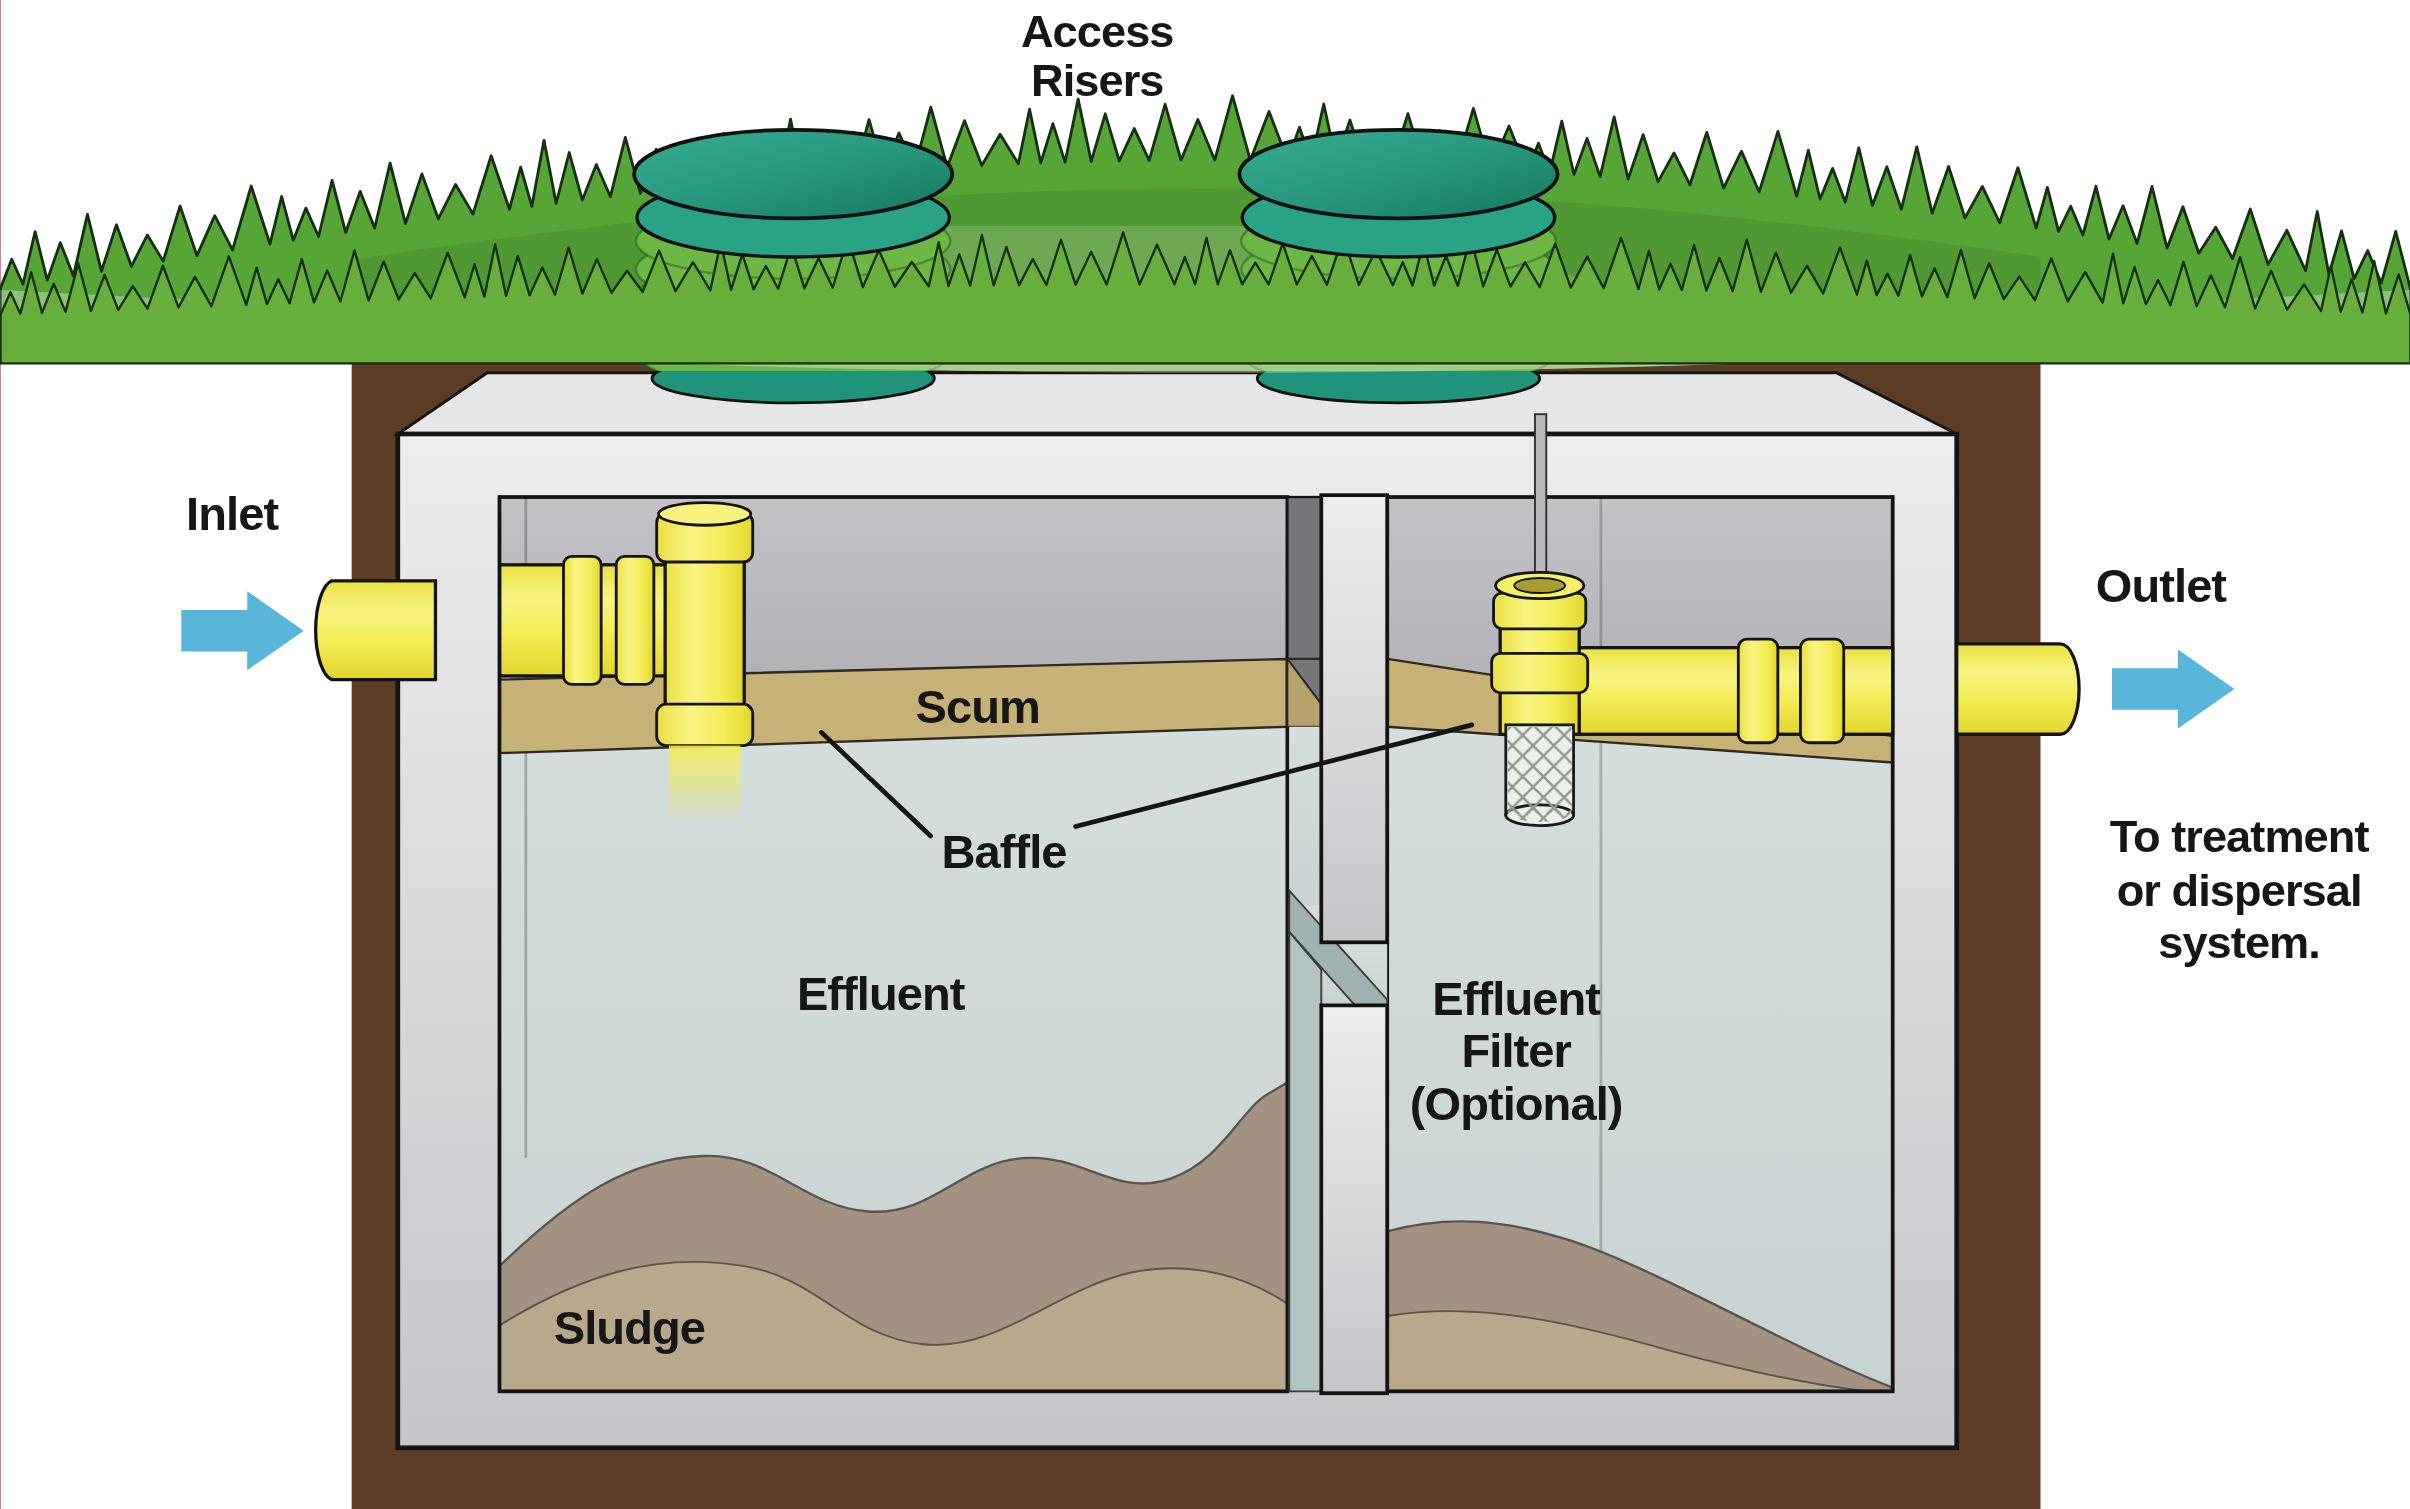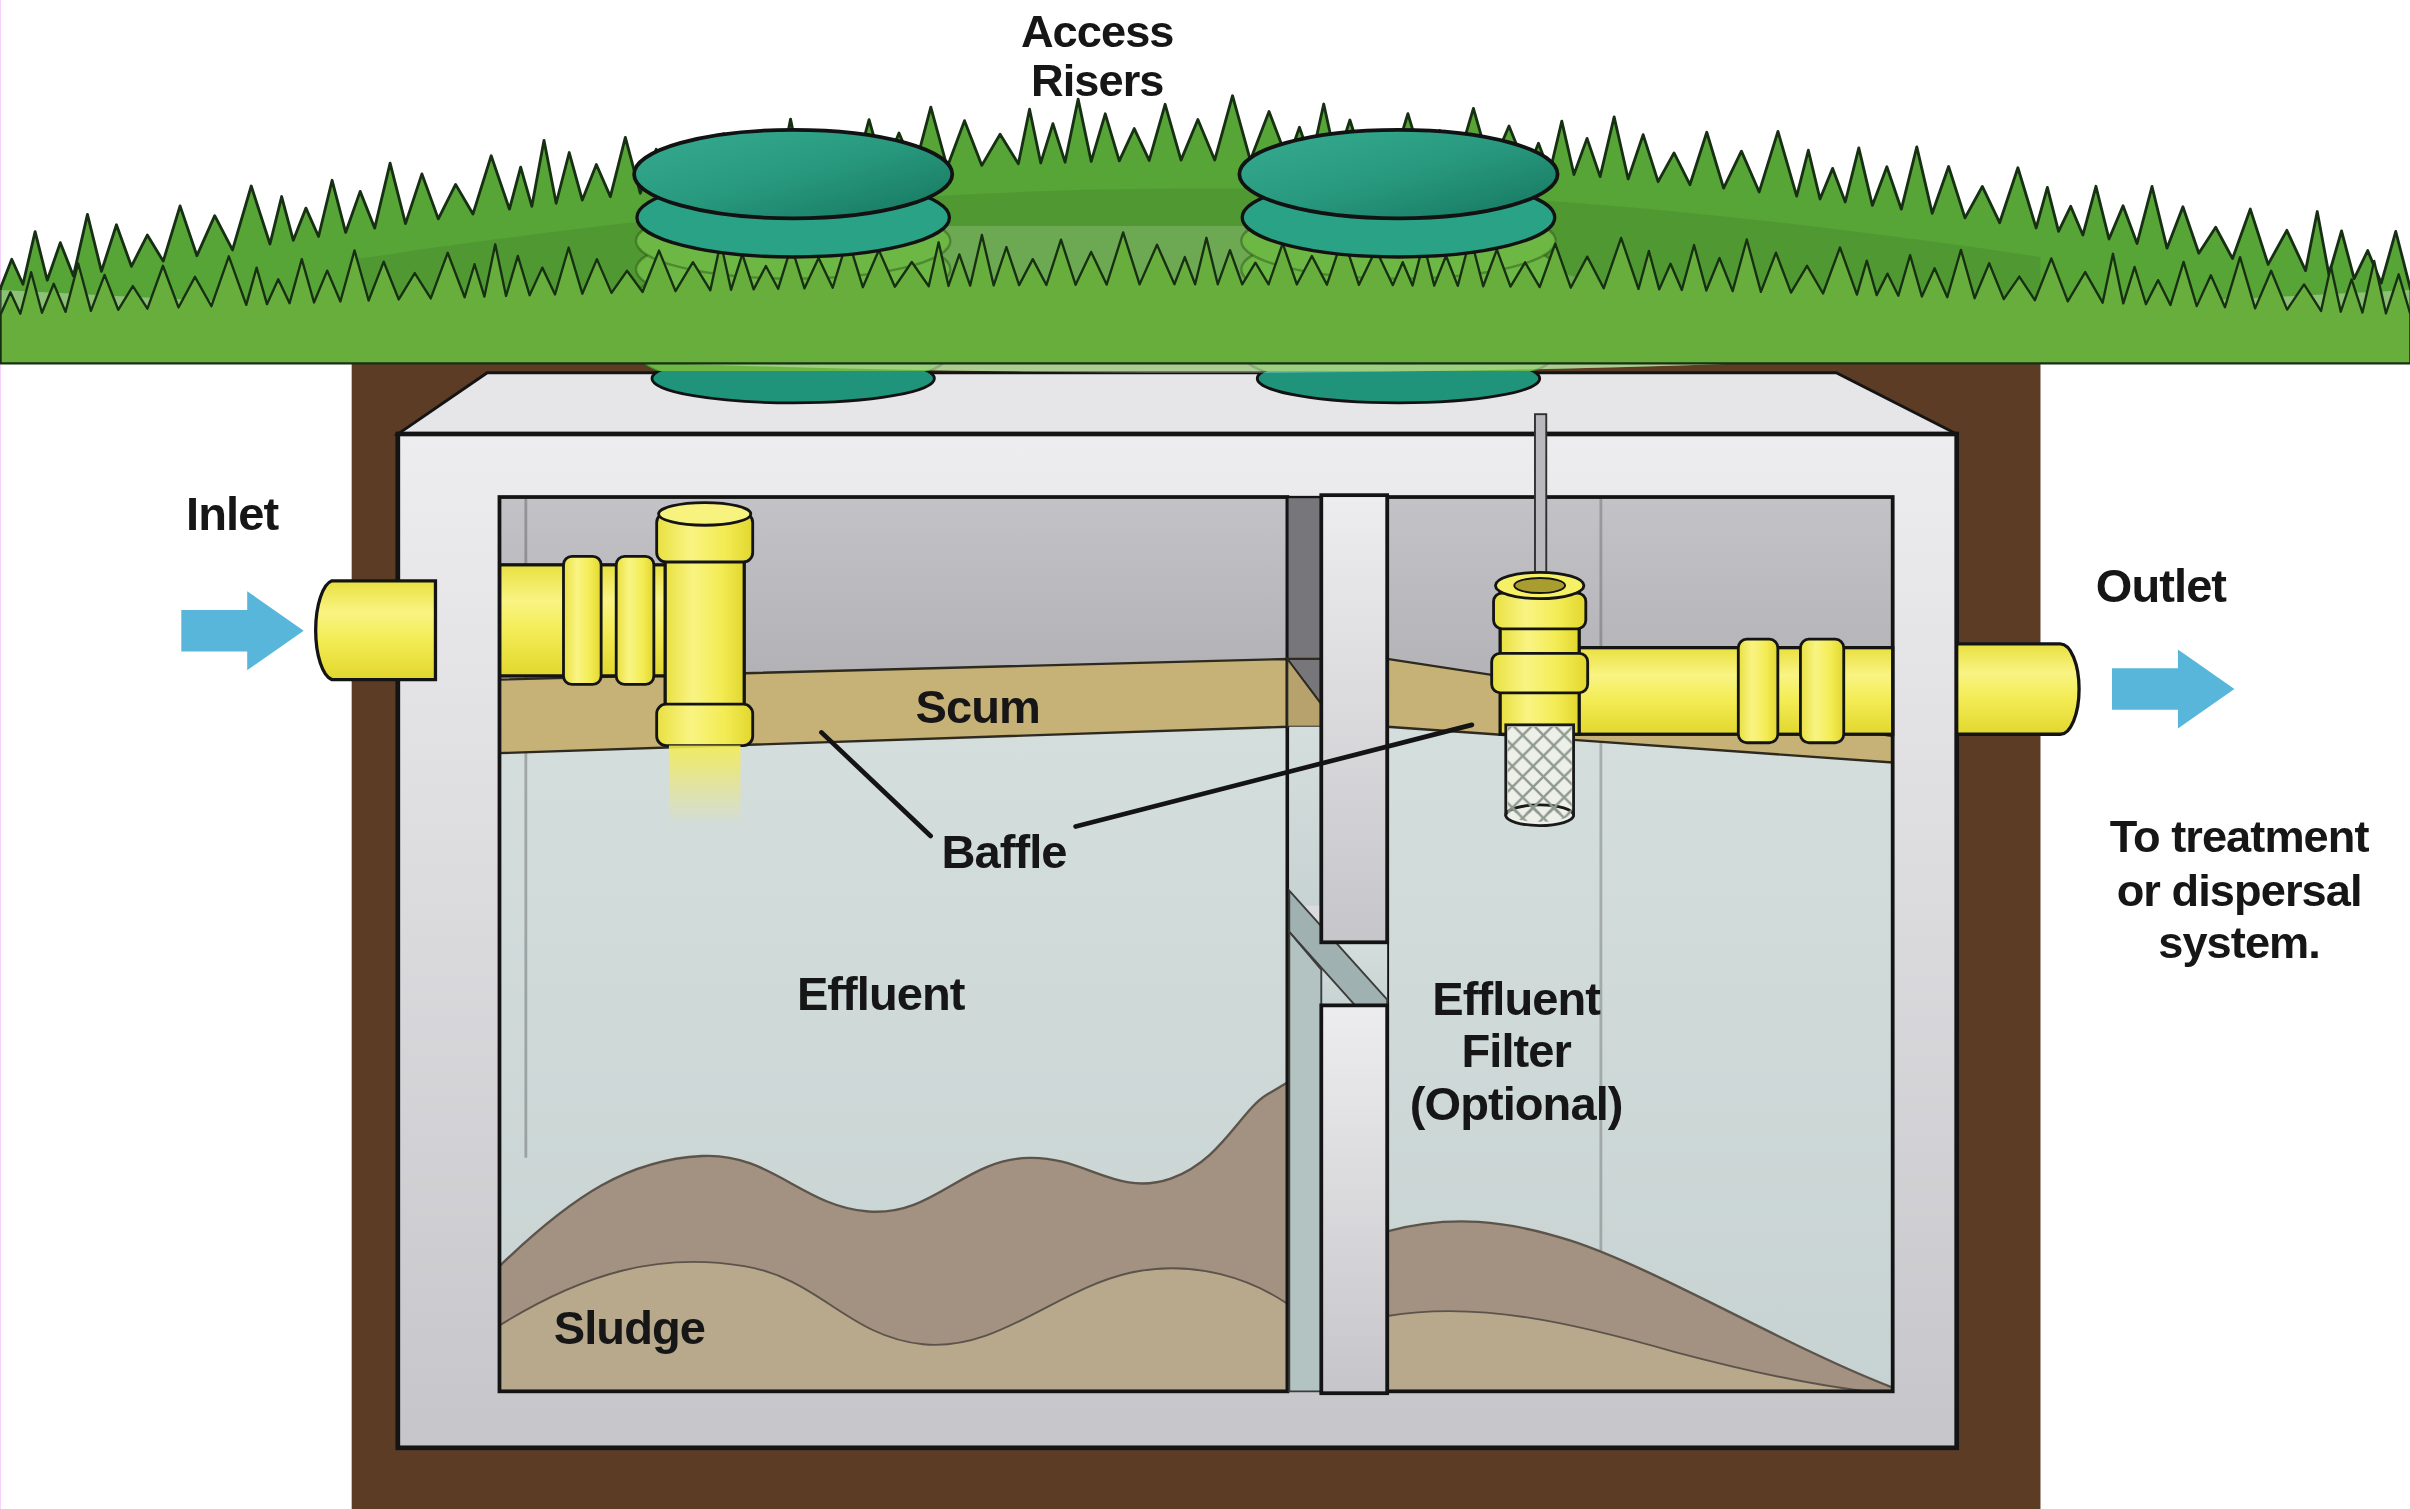--- a/index.html
+++ b/index.html
@@ -1,16 +1,16 @@
 <!DOCTYPE html>
 <html style="font-size:15px"><head>
 <meta charset="utf-8">
 <style>
   html,body{margin:0;padding:0;background:#ffffff;}
-  .stage{width:2005px;height:1509px;position:relative;background:#f0abfc;}
+  .stage{width:2005px;height:1509px;position:relative;background:#be185d;}
   svg{display:block;}
   text{font-family:"Liberation Sans","DejaVu Sans",sans-serif;font-weight:700;fill:#161616;}
   .lbl{font-size:50px;letter-spacing:-1px;}
   .ttl{font-size:48px;letter-spacing:-1px;}
   .note{font-size:48px;letter-spacing:-1px;}
 </style>
 </head>
 <body>
 
 <div class="stage">

